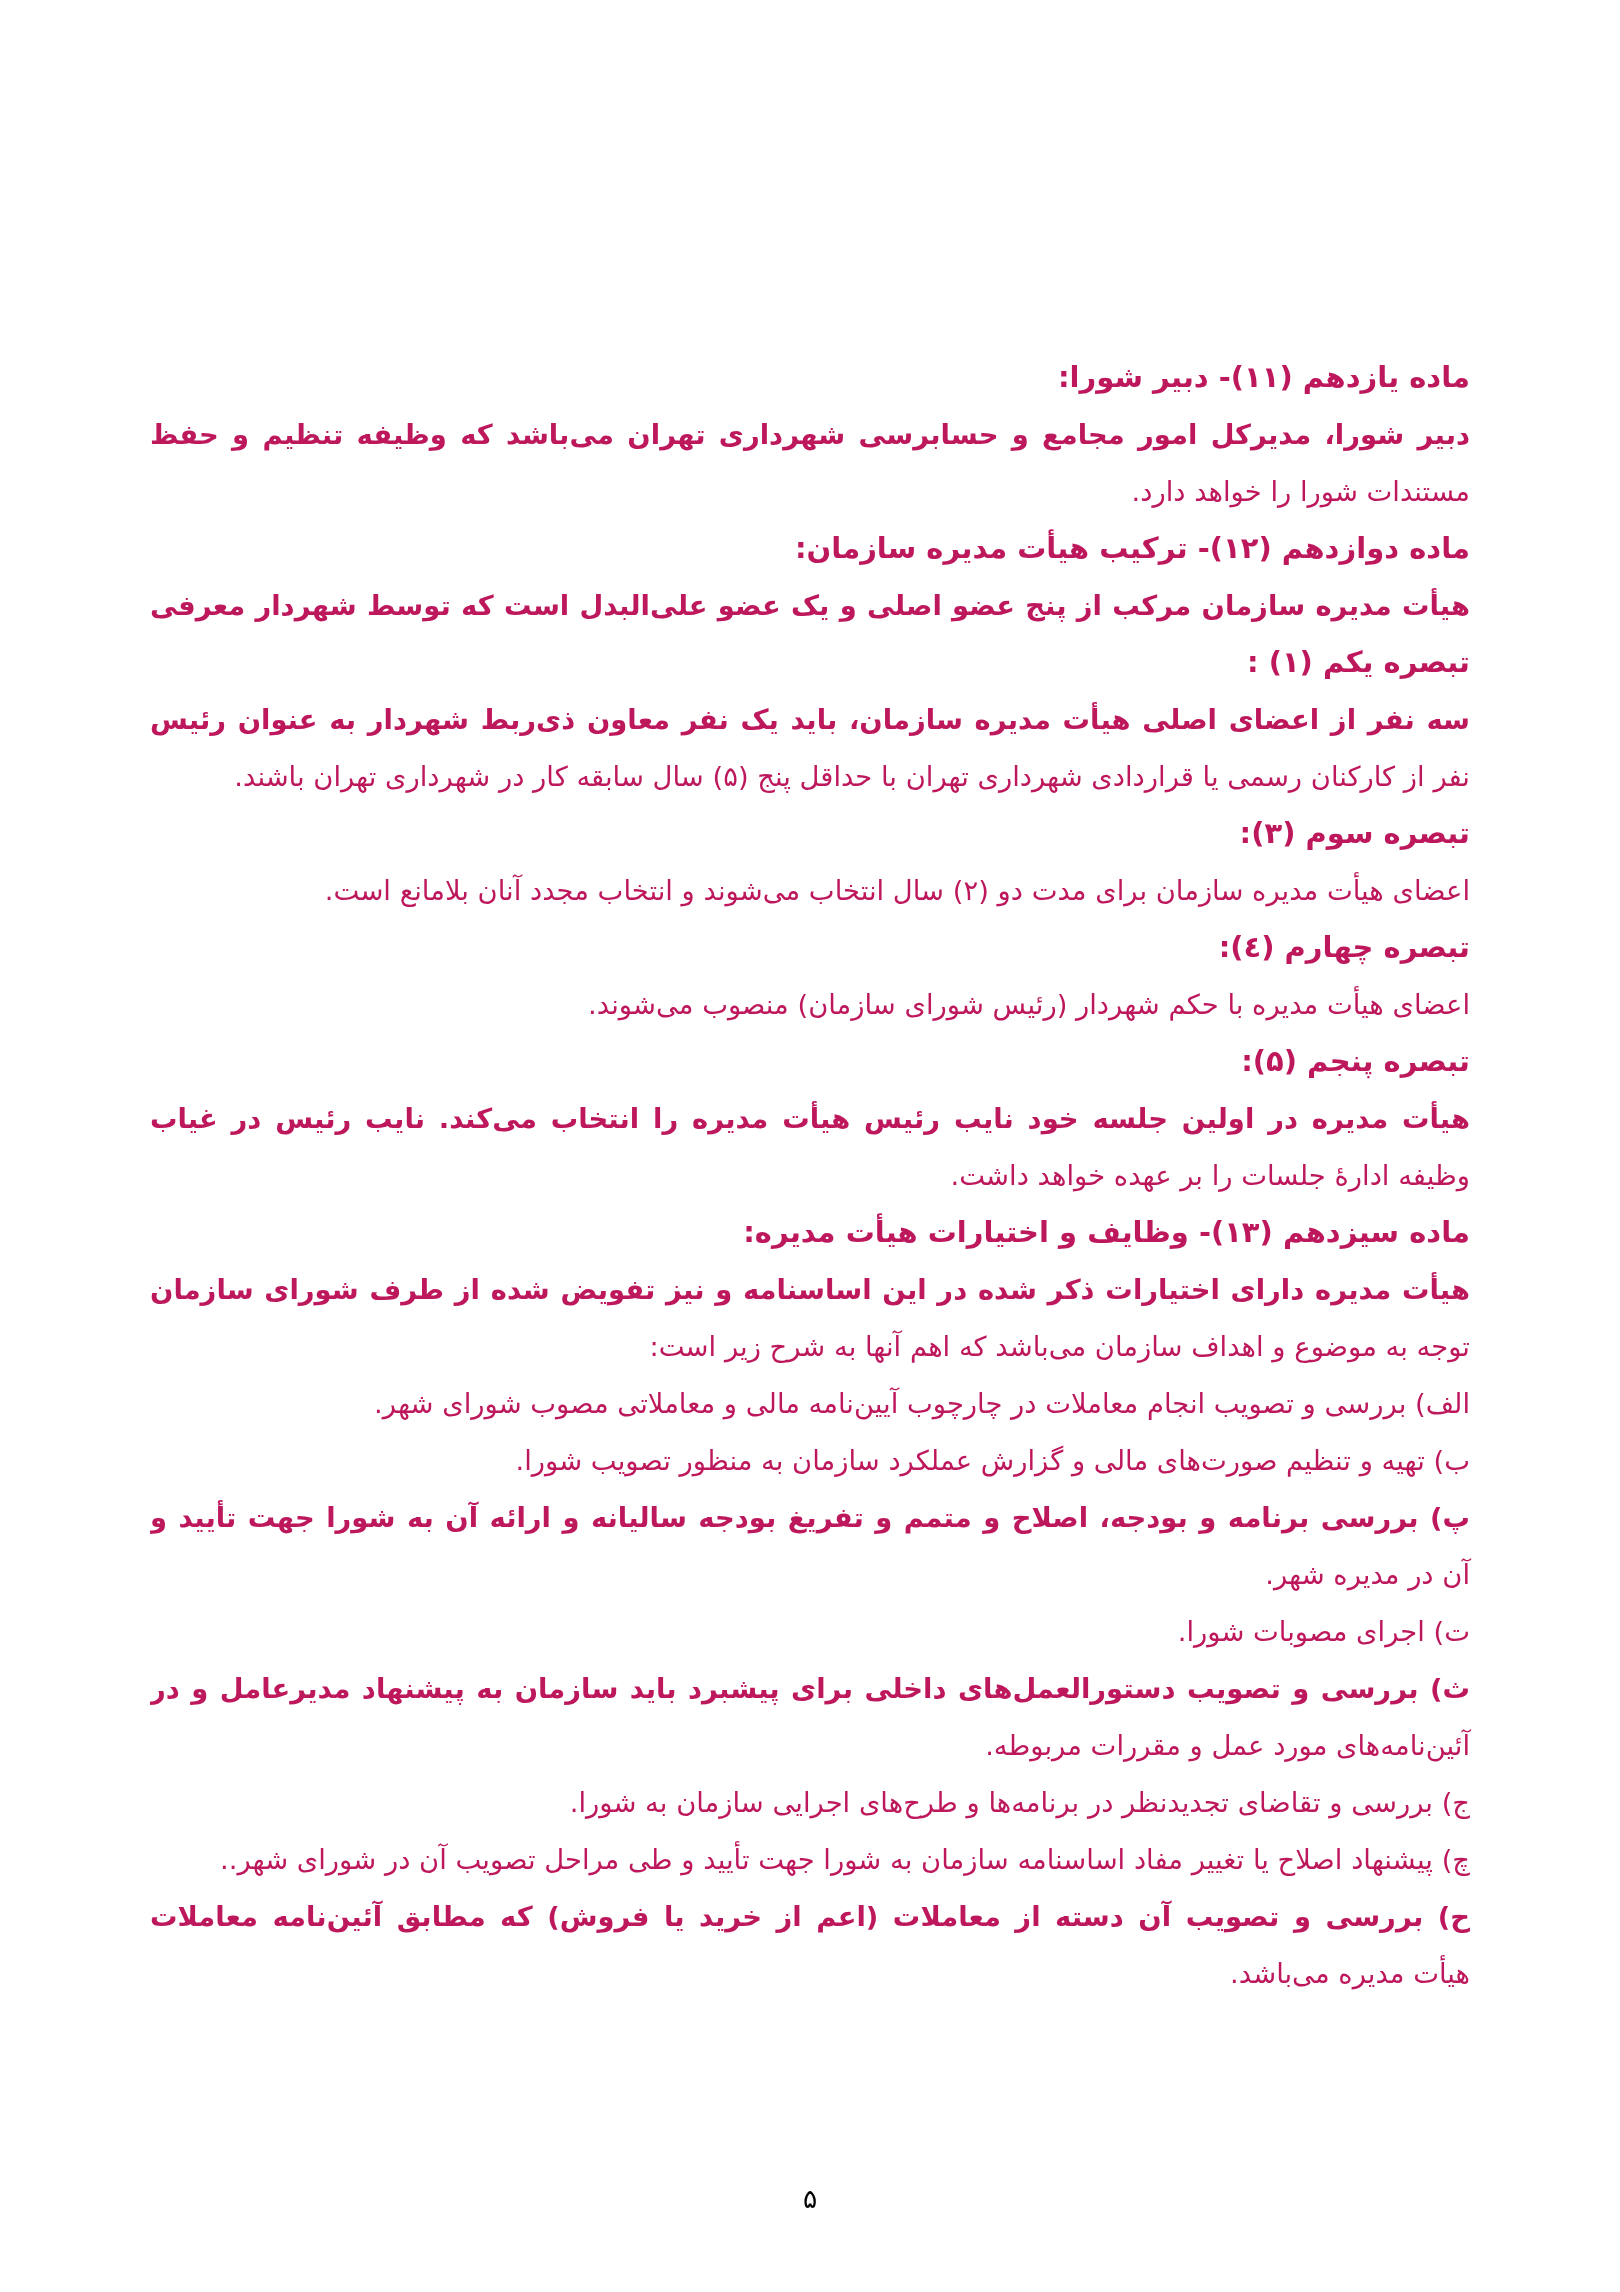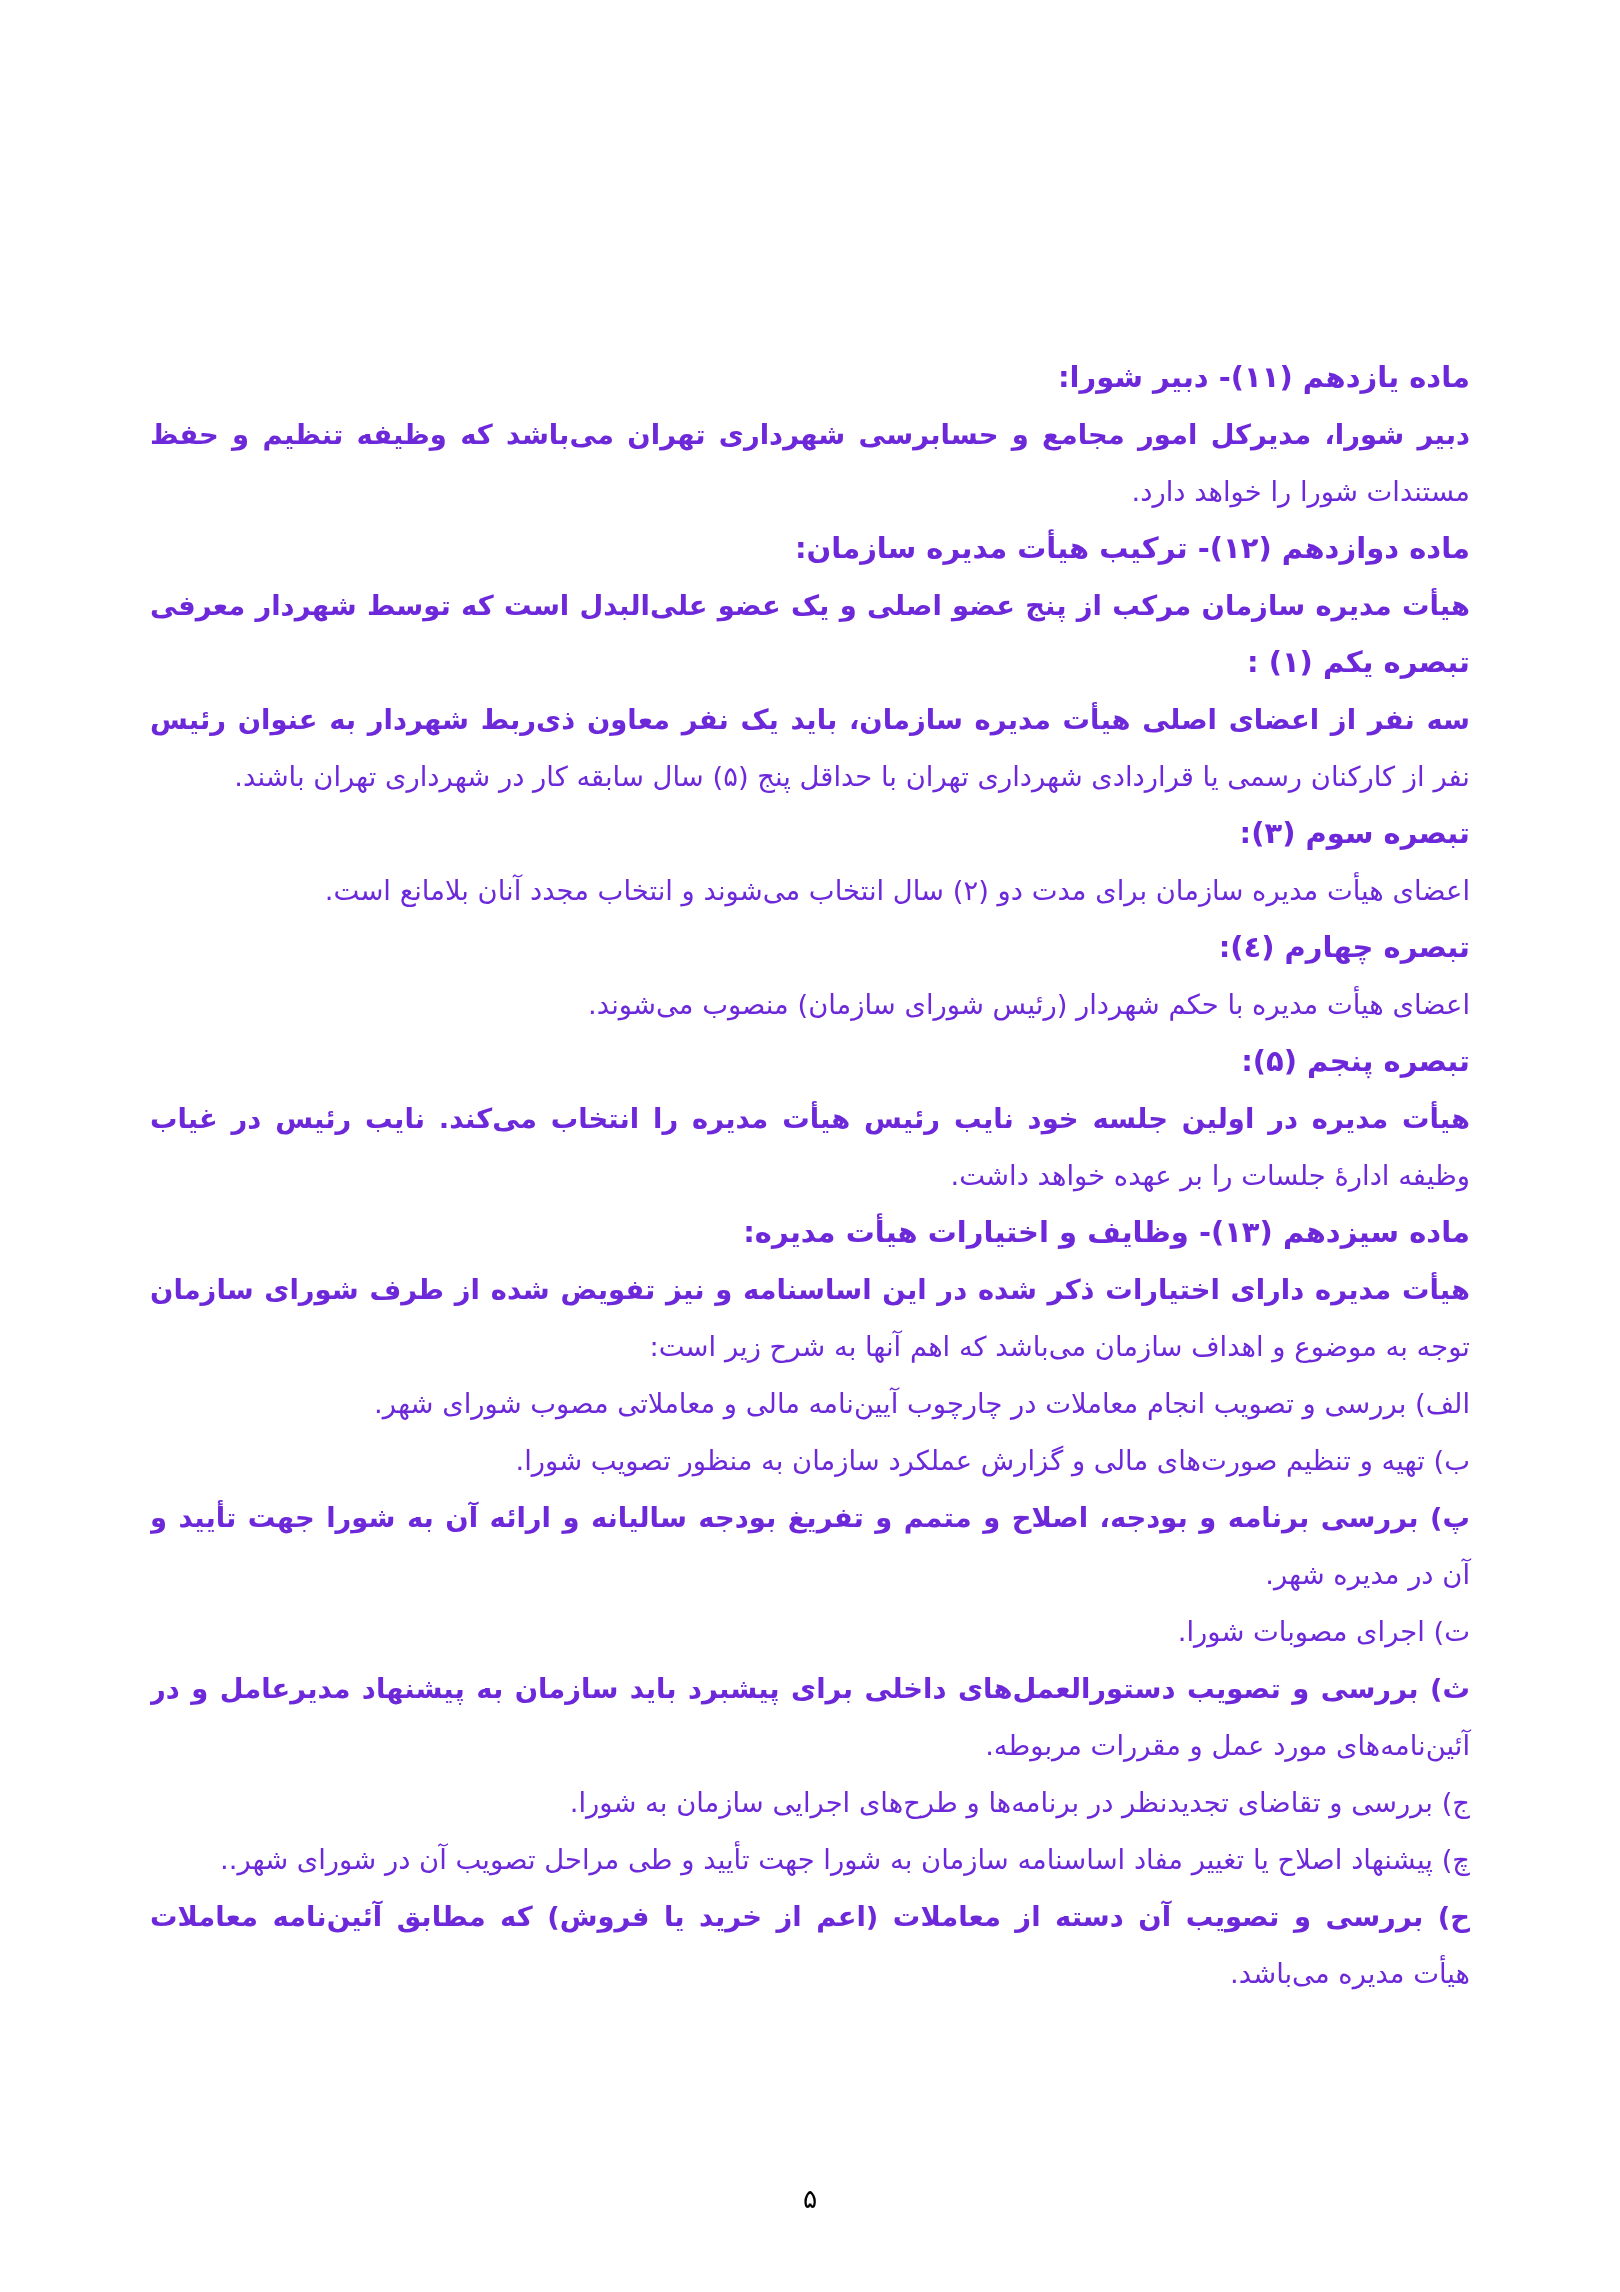--- a/index.html
+++ b/index.html
@@ -23,21 +23,21 @@
     right: 150px;
     width: 1320px;
     direction: rtl;
   }
   .line {
     height: 57px;
     line-height: 57px;
     font-size: 27.4px;
     text-align: right;
     white-space: nowrap;
-    color: #6d28d9;
+    color: #be185d;
   }
   .line.justified {
     text-align: justify;
     text-align-last: justify;
     white-space: normal;
     overflow: hidden;
     height: 57px;
     font-weight: bold;
   }
   .line.heading {

